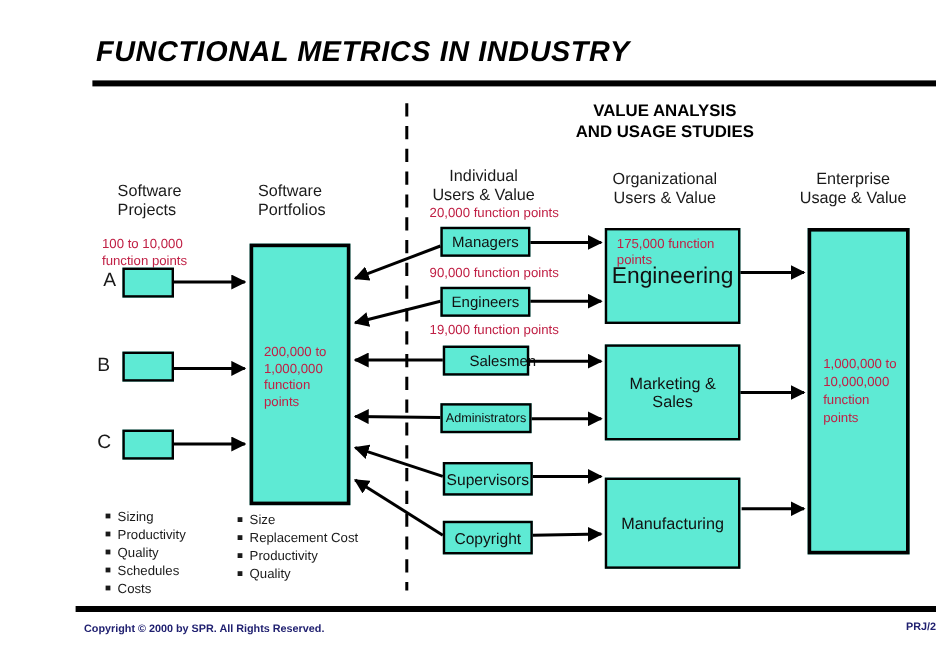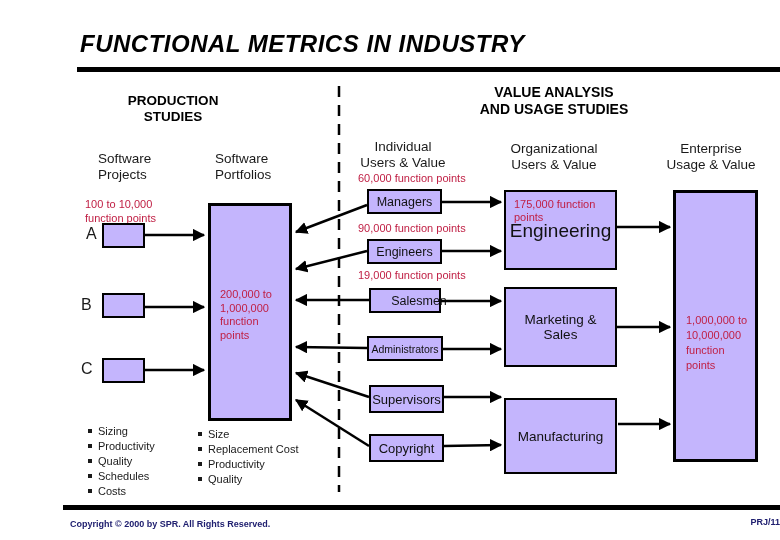--- a/index.html
+++ b/index.html
@@ -25,23 +25,23 @@
   #col-individual{left:313px;top:139px;width:100px;}
   #col-organizational{left:454px;top:141px;width:120px;}
   #col-enterprise{left:611px;top:141px;width:120px;}
   .red{color:var(--annotation_red,#C02045);font-size:11px;line-height:13.5px;}
   #fp-projects{left:45px;top:198px;}
   #fp-portfolios{left:9px;top:82px;line-height:13.5px;}
   #fp-managers{left:318px;top:172px;white-space:nowrap;}
   #fp-engineers{left:318px;top:222px;white-space:nowrap;}
   #fp-salesmen{left:318px;top:269px;white-space:nowrap;}
   #fp-engineering{left:8px;top:6px;line-height:13px;font-size:11px;}
-  #fp-enterprise{left:10px;top:120px;line-height:15px;}
+  #fp-enterprise{left:10px;top:104px;line-height:15px;}
   .box{
-    position:absolute;background:#c4b5fd;border:2px solid #000;
+    position:absolute;background:#5eead4;border:2px solid #000;
     display:flex;align-items:center;justify-content:center;
     font-size:12.5px;color:#111;text-align:center;box-sizing:border-box;
   }
   .tall{border-width:3px;}
   #box-a{left:62px;top:223px;width:43px;height:25px;}
   #box-b{left:62px;top:293px;width:43px;height:25px;}
   #box-c{left:62px;top:358px;width:43px;height:25px;}
   .abc{font-size:16px;color:#1a1a1a;}
   #lbl-a{left:46px;top:225px;}
   #lbl-b{left:41px;top:296px;}
@@ -72,24 +72,20 @@
   svg{position:absolute;left:0;top:0;}
 </style>
 </head>
 <body>
 
 <div id="slide">
 
   <div class="abs" id="title">FUNCTIONAL METRICS IN INDUSTRY</div>
   <div class="abs rule" id="title-rule"></div>
 
-  <div class="abs sect-head" id="head-production">
-    <div>PRODUCTION</div>
-    <div>STUDIES</div>
-  </div>
   <div class="abs sect-head" id="head-value">
     <div>VALUE ANALYSIS</div>
     <div>AND USAGE STUDIES</div>
   </div>
 
   <div class="abs col-label" id="col-projects">
     <div>Software</div>
     <div>Projects</div>
   </div>
   <div class="abs col-label" id="col-portfolios">
@@ -106,21 +102,21 @@
   </div>
   <div class="abs col-label center" id="col-enterprise">
     <div>Enterprise</div>
     <div>Usage &amp; Value</div>
   </div>
 
   <div class="abs red" id="fp-projects">
     <div>100 to 10,000</div>
     <div>function points</div>
   </div>
-  <div class="abs red" id="fp-managers">60,000 function points</div>
+  <div class="abs red" id="fp-managers">20,000 function points</div>
   <div class="abs red" id="fp-engineers">90,000 function points</div>
   <div class="abs red" id="fp-salesmen">19,000 function points</div>
 
   <div class="abs abc" id="lbl-a">A</div>
   <div class="abs abc" id="lbl-b">B</div>
   <div class="abs abc" id="lbl-c">C</div>
   <div class="box" id="box-a"></div>
   <div class="box" id="box-b"></div>
   <div class="box" id="box-c"></div>
 
@@ -213,15 +209,15 @@
       <line x1="404" y1="397" x2="461" y2="397" marker-end="url(#arw)"></line>
       <line x1="404" y1="446" x2="461" y2="445" marker-end="url(#arw)"></line>
       <line x1="577" y1="227" x2="630" y2="227" marker-end="url(#arw)"></line>
       <line x1="577" y1="327" x2="630" y2="327" marker-end="url(#arw)"></line>
       <line x1="578" y1="424" x2="630" y2="424" marker-end="url(#arw)"></line>
     </g>
   </svg>
 
   <div class="abs rule" id="footer-rule"></div>
   <div class="abs footer-text" id="copyright">Copyright © 2000 by SPR. All Rights Reserved.</div>
-  <div class="abs footer-text" id="page-num">PRJ/11</div>
+  <div class="abs footer-text" id="page-num">PRJ/2</div>
 
 </div>
 
 </body></html>

